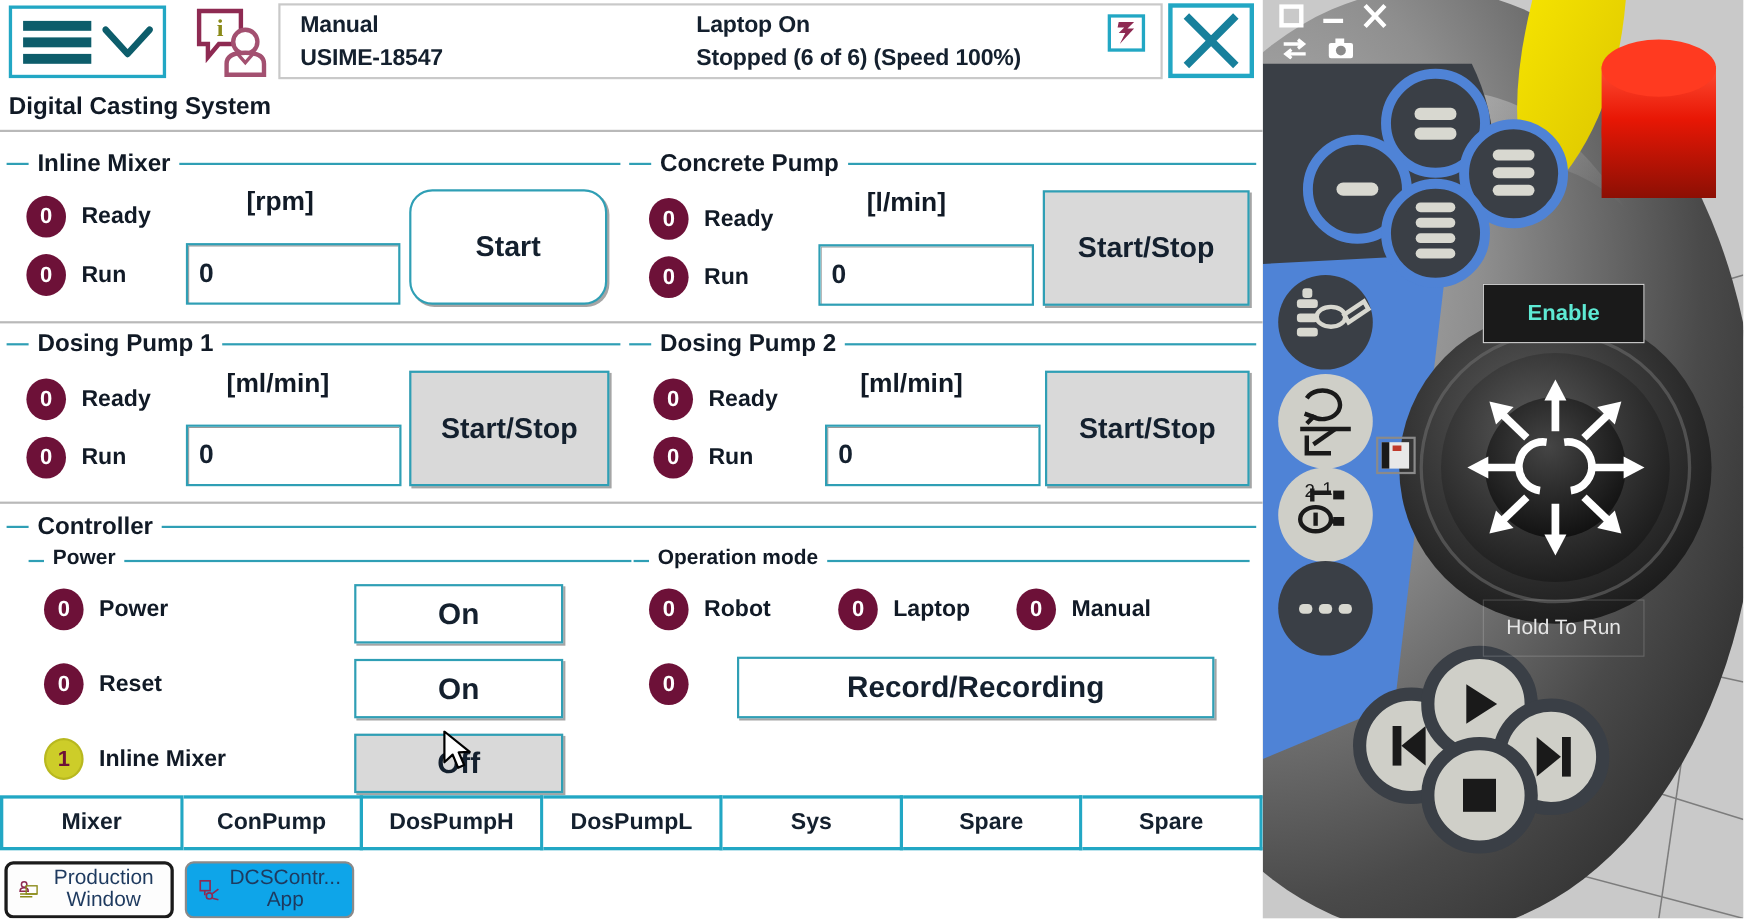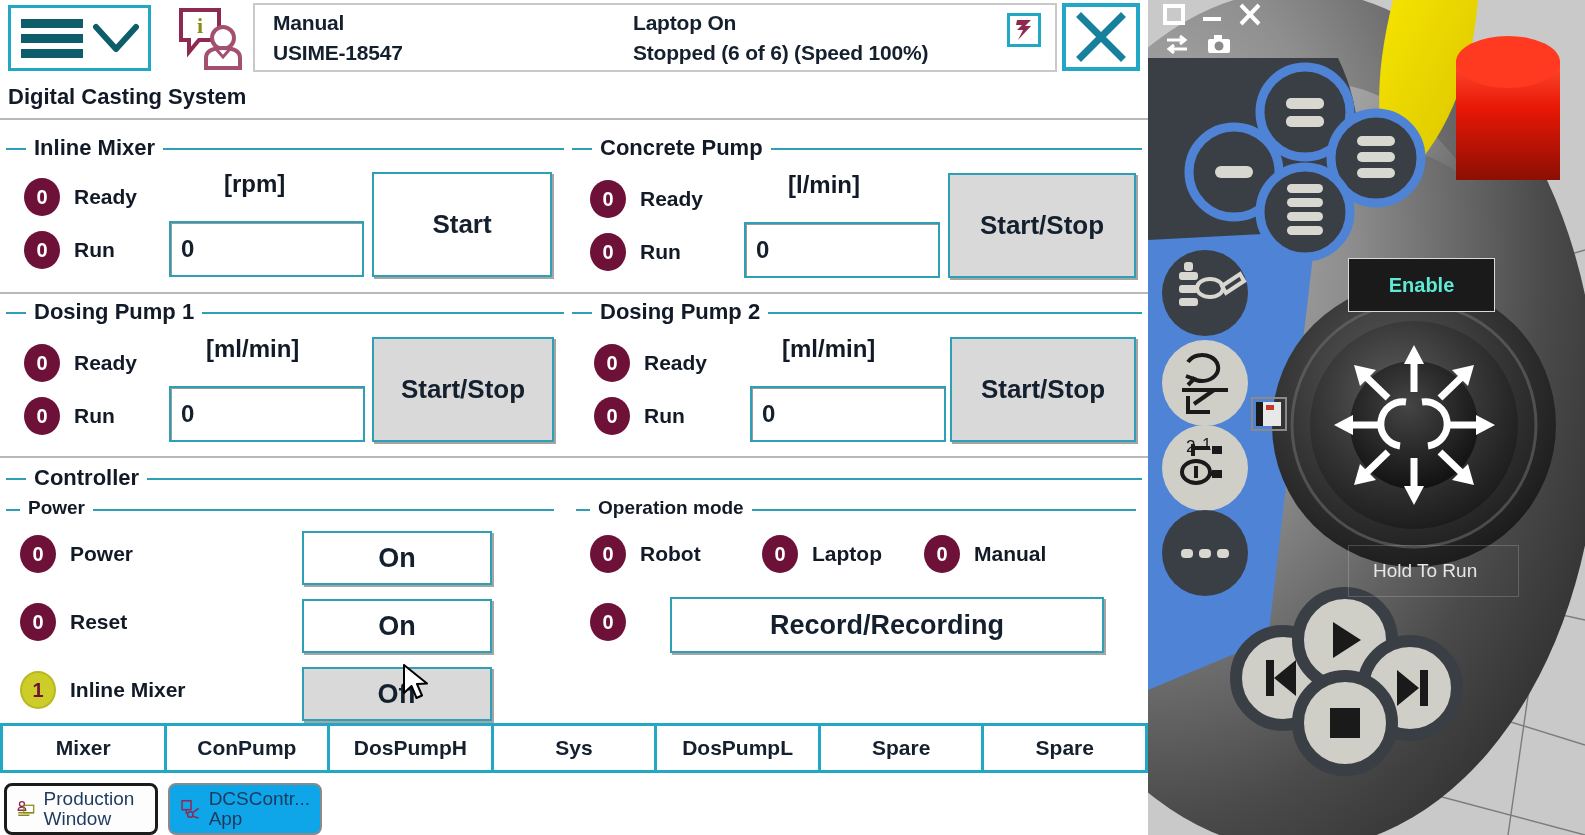--- a/index.html
+++ b/index.html
@@ -69,33 +69,33 @@
        box-sizing:border-box;display:flex;align-items:center;justify-content:center;
        font-size:21px;font-weight:bold;color:#14202e;}
   .tab:first-child{border-left:3px solid #22a7c4;}
 
   
   .taskbar{position:absolute;left:0;top:779px;width:1148px;height:56px;background:#ffffff;}
   .taskitem{position:absolute;top:4px;height:52px;border-radius:8px;box-sizing:border-box;
             display:flex;align-items:center;gap:8px;padding:0 10px;font-size:19px;color:#1e3a5f;}
   .taskitem.active{left:4px;width:154px;background:#fdfdfd;border:3px solid #1b1b1b;}
   .taskitem.inact{left:168px;width:154px;background:#0ea5e9;border:2px solid #8a8a8a;}
-  .task-txt{line-height:1.05;font-weight:normal;}
+  .task-txt{line-height:1.05;font-weight:normal;text-align:center;}
 
   
   .pend{position:absolute;left:1148px;top:0;width:437px;height:835px;overflow:hidden;background:#c8c8c8;}
   .pendwin{position:absolute;left:0;top:0;width:437px;height:835px;}
   .wtools{position:absolute;left:12px;top:2px;z-index:30;}
   .wtools .r1{display:flex;gap:10px;}
   .wtools .r2{display:flex;gap:16px;margin-top:6px;margin-left:4px;}
   .enable-box{position:absolute;left:200px;top:258px;width:145px;height:52px;border:1px solid #d8d8d8;background:#1a1a1a;
               display:flex;align-items:center;justify-content:center;z-index:25;}
   .enable-box span{color:#5eead4;font-size:20px;font-weight:bold;}
   .hold-box{position:absolute;left:200px;top:545px;width:145px;height:50px;border:1px solid rgba(255,255,255,0.18);
-            display:flex;align-items:center;z-index:25;padding-left:24px;}
+            display:flex;align-items:center;justify-content:center;z-index:25;}
   .hold-box span{color:#e6e6e6;font-size:19px;}
   .cursor{position:absolute;left:402px;top:664px;width:30px;height:38px;z-index:60;}
   svg{display:block;}
 </style>
 </head>
 <body>
 
 <div id="root">
 
   <div class="hmi">
@@ -150,21 +150,21 @@
       <div class="row" style="left:18px;top:30px;">
         <span class="led" style="background: rgb(109, 17, 56);">0</span>
         <span class="lbl">Ready</span>
       </div>
       <div class="row" style="left:18px;top:83px;">
         <span class="led" style="background: rgb(109, 17, 56);">0</span>
         <span class="lbl">Run</span>
       </div>
       <div class="unit" style="left:218px;top:22px;">[rpm]</div>
       <div class="field" style="left:163px;top:73px;width:195px;height:56px;">0</div>
-      <div class="btn" style="left:366px;top:24px;width:180px;height:105px;">Start</div>
+      <div class="btn" style="left:366px;top:24px;width:180px;height:105px;border-radius:21px;">Start</div>
     </div>
 
     <div class="grp" style="left:572px;top:148px;width:570px;height:136px;">
       <div class="gborder"></div>
       <div class="legend">Concrete Pump</div>
       <div class="row" style="left:18px;top:32px;">
         <span class="led" style="background: rgb(109, 17, 56);">0</span>
         <span class="lbl">Ready</span>
       </div>
       <div class="row" style="left:18px;top:85px;">
@@ -209,21 +209,21 @@
       <div class="field" style="left:178px;top:74px;width:196px;height:56px;">0</div>
       <div class="btn gray" style="left:378px;top:25px;width:186px;height:105px;">Start/Stop</div>
     </div>
 
     <div class="hline" style="left:0;top:456px;width:1148px;"></div>
 
     <div class="grp" style="left:6px;top:478px;width:1136px;height:230px;">
       <div class="gborder"></div>
       <div class="legend">Controller</div>
 
-      <div class="grp" style="left:0;top:31px;width:548px;height:190px;">
+      <div class="grp" style="left:20px;top:31px;width:548px;height:190px;">
         <div class="gborder"></div>
         <div class="legend" style="top:-12px;left:14px;font-size:19px;">Power</div>
 
         <div class="row" style="left:14px;top:26px;">
           <span class="led" style="background: rgb(109, 17, 56);">0</span>
           <span class="lbl">Power</span>
         </div>
         <div class="btn" style="left:296px;top:22px;width:190px;height:54px;font-size:27px;">On</div>
 
         <div class="row" style="left:14px;top:94px;">
@@ -261,22 +261,22 @@
         </div>
         <div class="btn" style="left:94px;top:88px;width:434px;height:56px;font-size:27px;">Record/Recording</div>
 
       </div>
     </div>
 
     <div class="tabbar">
       <div class="tab">Mixer</div>
       <div class="tab">ConPump</div>
       <div class="tab">DosPumpH</div>
+      <div class="tab">DosPumpL</div>
       <div class="tab">Sys</div>
-      <div class="tab">DosPumpL</div>
       <div class="tab">Spare</div>
       <div class="tab">Spare</div>
     </div>
 
     <div class="taskbar">
       <div class="taskitem active">
         <svg width="30" height="30" viewBox="0 0 30 30">
           <circle cx="8" cy="7" r="4" fill="none" stroke="#8e2a52" stroke-width="2.2"></circle>
           <path d="M2 17 Q2 12 8 12 Q14 12 14 17 Z" fill="none" stroke="#8e2a52" stroke-width="2.2"></path>
           <rect x="11" y="9" width="16" height="12" fill="none" stroke="#8a8a18" stroke-width="2"></rect>

